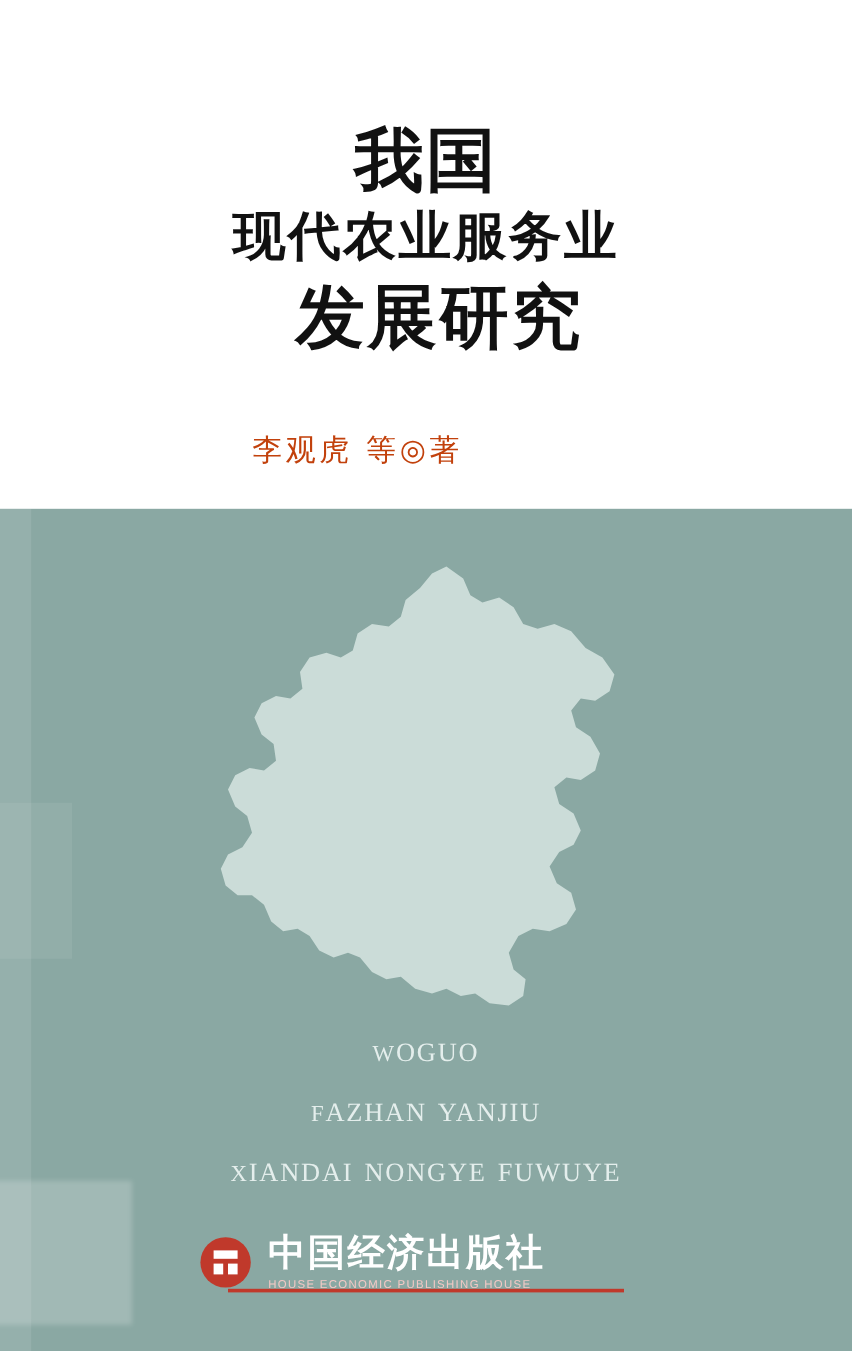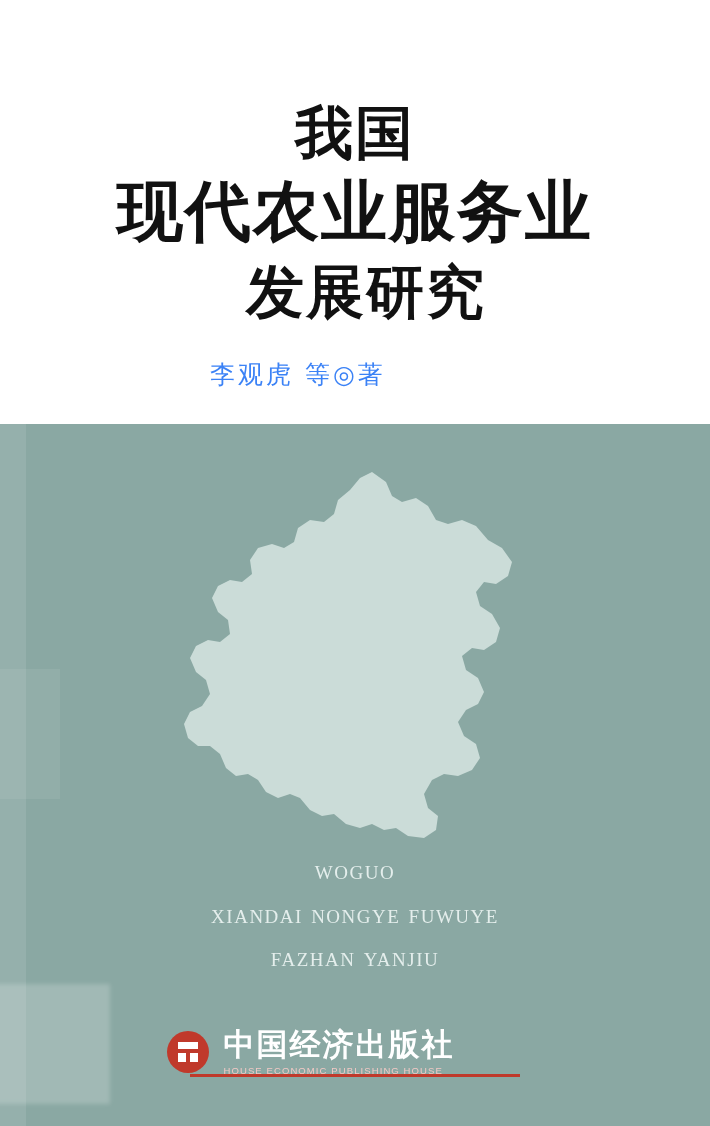--- a/index.html
+++ b/index.html
@@ -34,31 +34,31 @@
     text-align: center;
   }
   .title-line {
     font-family: "DejaVu Sans", sans-serif;
     font-weight: bold;
     color: #111111;
     letter-spacing: 2px;
     line-height: 1.28;
   }
   .title-line.l1 { font-size: 58px; }
-  .title-line.l2 { font-size: 66px; }
+  .title-line.l2 { font-size: 44px; }
   .title-line.l3 { font-size: 58px; margin-left: 22px; }
   .author {
     position: absolute;
     left: 0;
     top: 358px;
     width: 596px;
     text-align: center;
     font-family: "DejaVu Sans", sans-serif;
     font-size: 25px;
-    color: #3b82f6;
+    color: #c2410c;
     letter-spacing: 3px;
   }
   
   .panel {
     position: absolute;
     left: 0;
     top: 424px;
     width: 710px;
     height: 702px;
     background: #8aa8a3;
@@ -99,21 +99,21 @@
   .pinyin {
     position: absolute;
     left: 0;
     top: 425px;
     width: 710px;
     text-align: center;
     color: #e4eeec;
   }
   .pinyin div {
     font-family: "Liberation Serif", serif;
-    font-size: 27px;
+    font-size: 31px;
     letter-spacing: 1.5px;
     line-height: 1.62;
     font-variant: small-caps;
     text-transform: lowercase;
   }
   .pinyin div::first-letter { font-size: 27px; }
   
   .publisher {
     position: absolute;
     left: 0;
@@ -195,22 +195,22 @@
           L68 176 L80 178 L90 170 L88 156 L78 148 L72 134 L78 122
           L90 116 L102 118 L112 110 L110 96 L118 84 L132 80
           L144 84 L154 78 L158 64 L170 56 L184 58 L194 50
           L198 36 L210 26 L220 14 Z
         "></path>
       </svg>
     </div>
 
     <div class="pinyin">
       <div>Woguo</div>
+      <div>Fazhan Yanjiu</div>
       <div>Xiandai Nongye Fuwuye</div>
-      <div>Fazhan Yanjiu</div>
     </div>
 
     <div class="publisher">
       <div class="pub-logo">
         <svg viewBox="0 0 44 44" xmlns="http://www.w3.org/2000/svg" aria-hidden="true">
           <circle cx="22" cy="22" r="21" fill="#c0392b"></circle>
           <rect x="12" y="12" width="20" height="7" fill="#ffffff"></rect>
           <rect x="12" y="23" width="8" height="9" fill="#ffffff"></rect>
           <rect x="24" y="23" width="8" height="9" fill="#ffffff"></rect>
         </svg>

